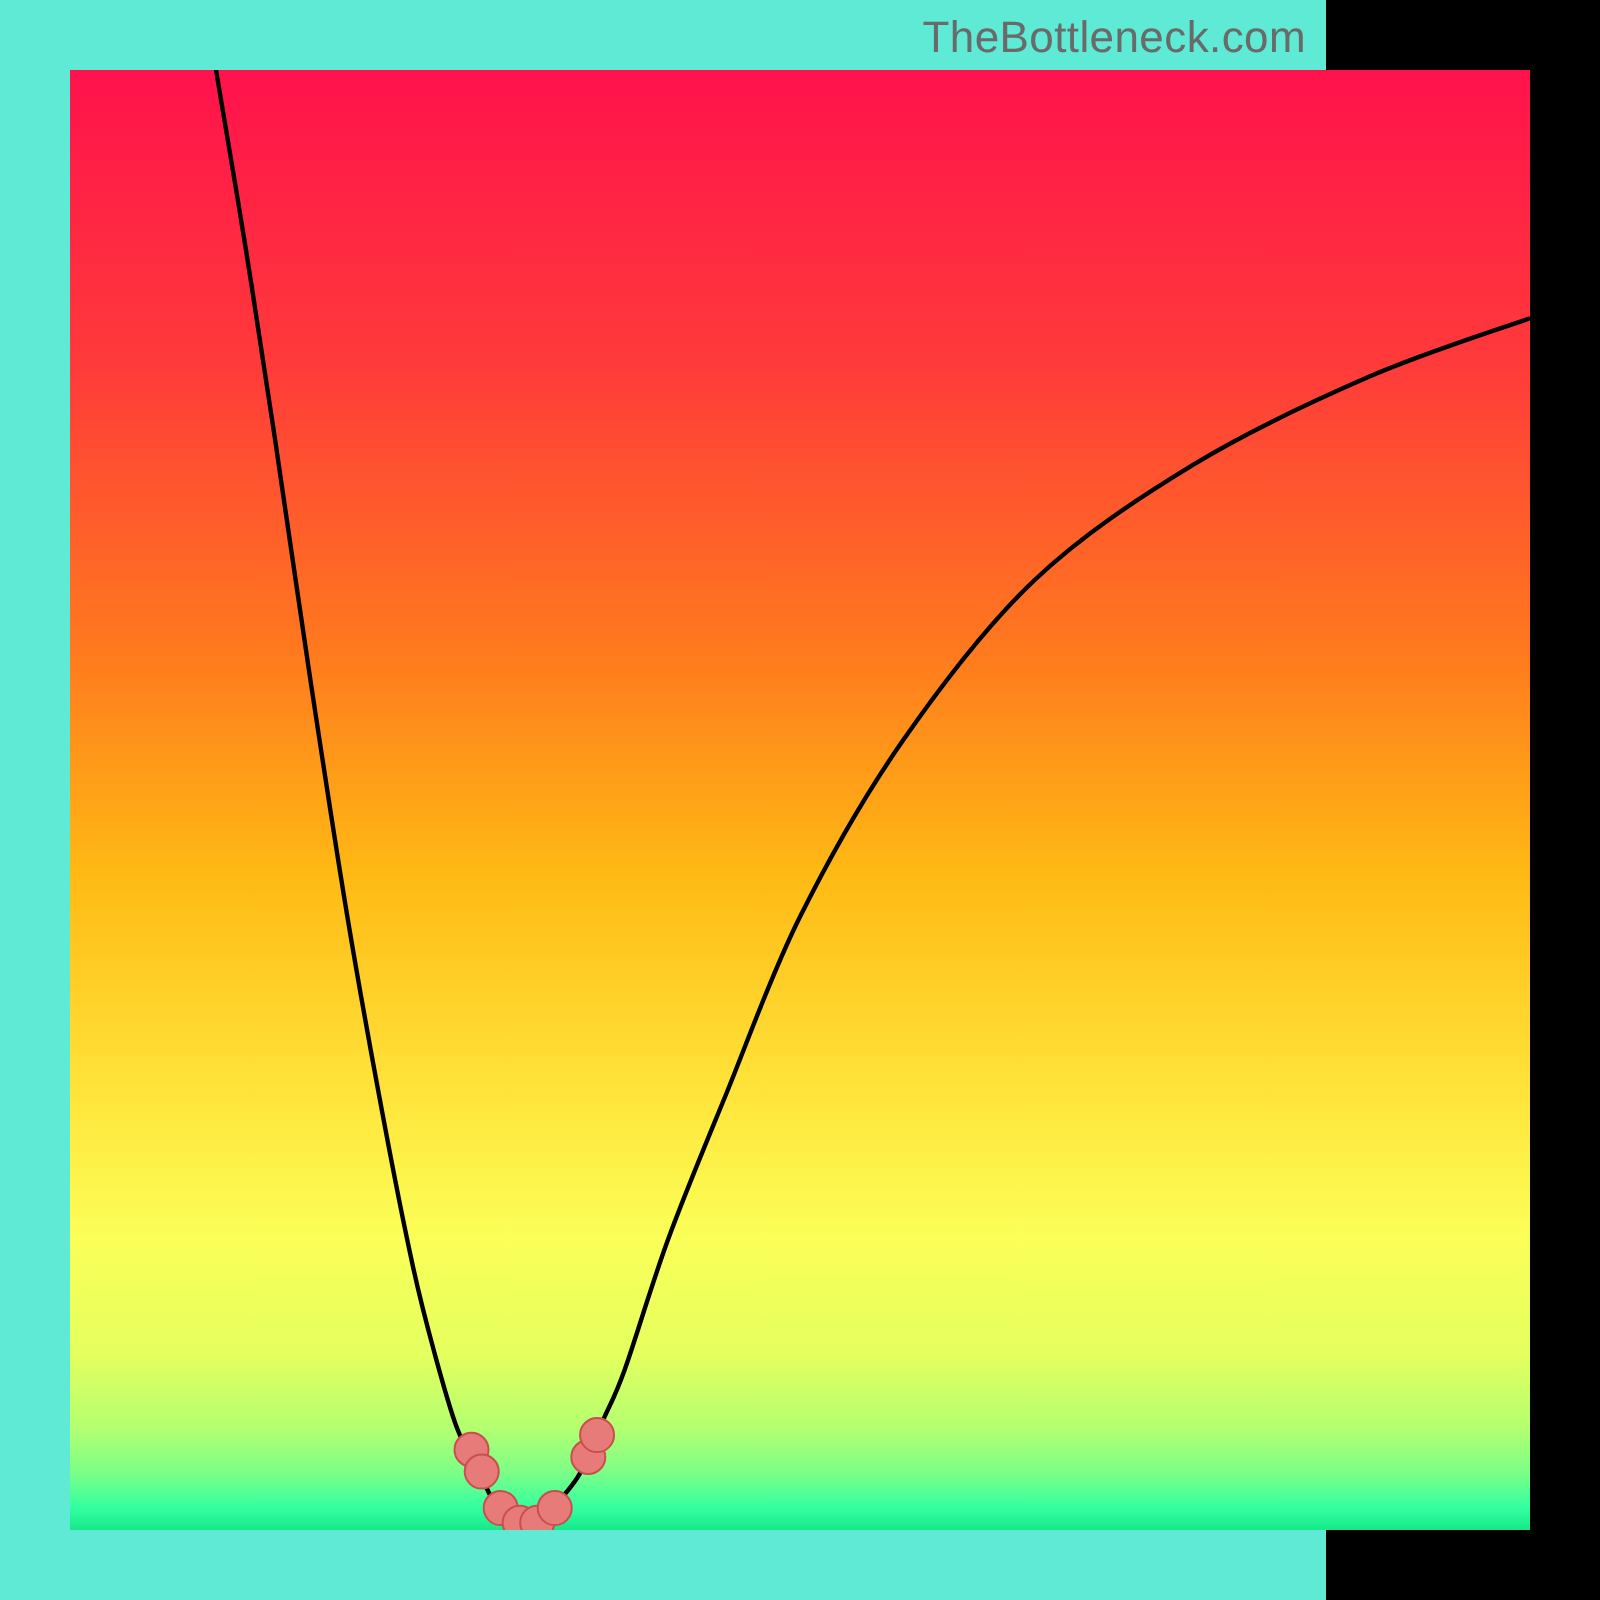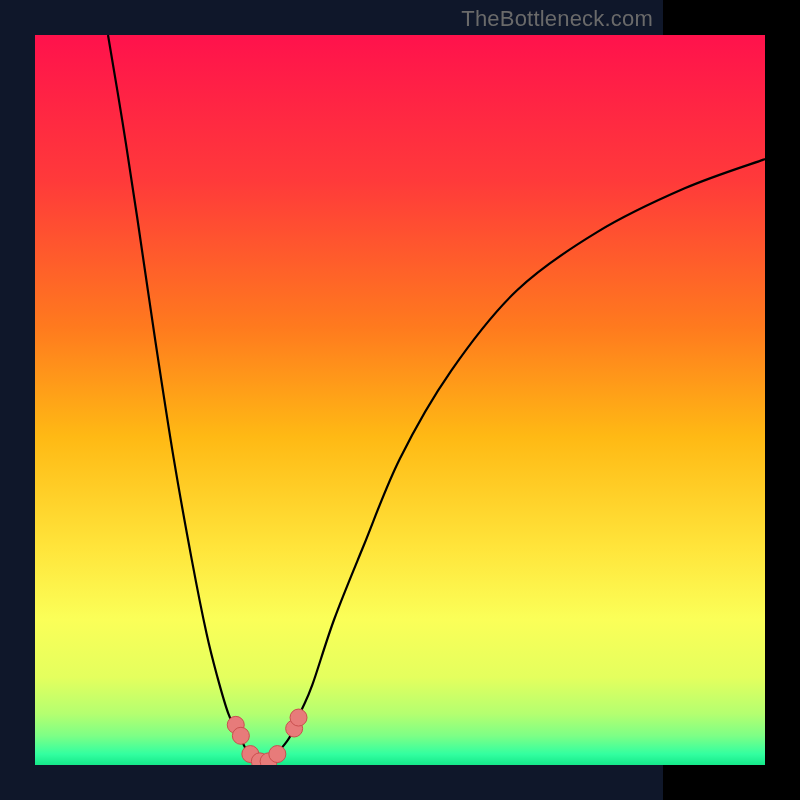--- a/index.html
+++ b/index.html
@@ -11,21 +11,21 @@
     position: relative;
     overflow: hidden;
     font-family: Arial, Helvetica, sans-serif;
   }
   .plot-outer {
     position: absolute;
     left: 0;
     top: 0;
     width: 663px;
     height: 800px;
-    background: #0f172a;
+    background: #5eead4;
   }
   .plot-inner {
     position: absolute;
     left: 35px;
     top: 35px;
     width: 730px;
     height: 730px;
     overflow: hidden;
   }
   .gradient {

